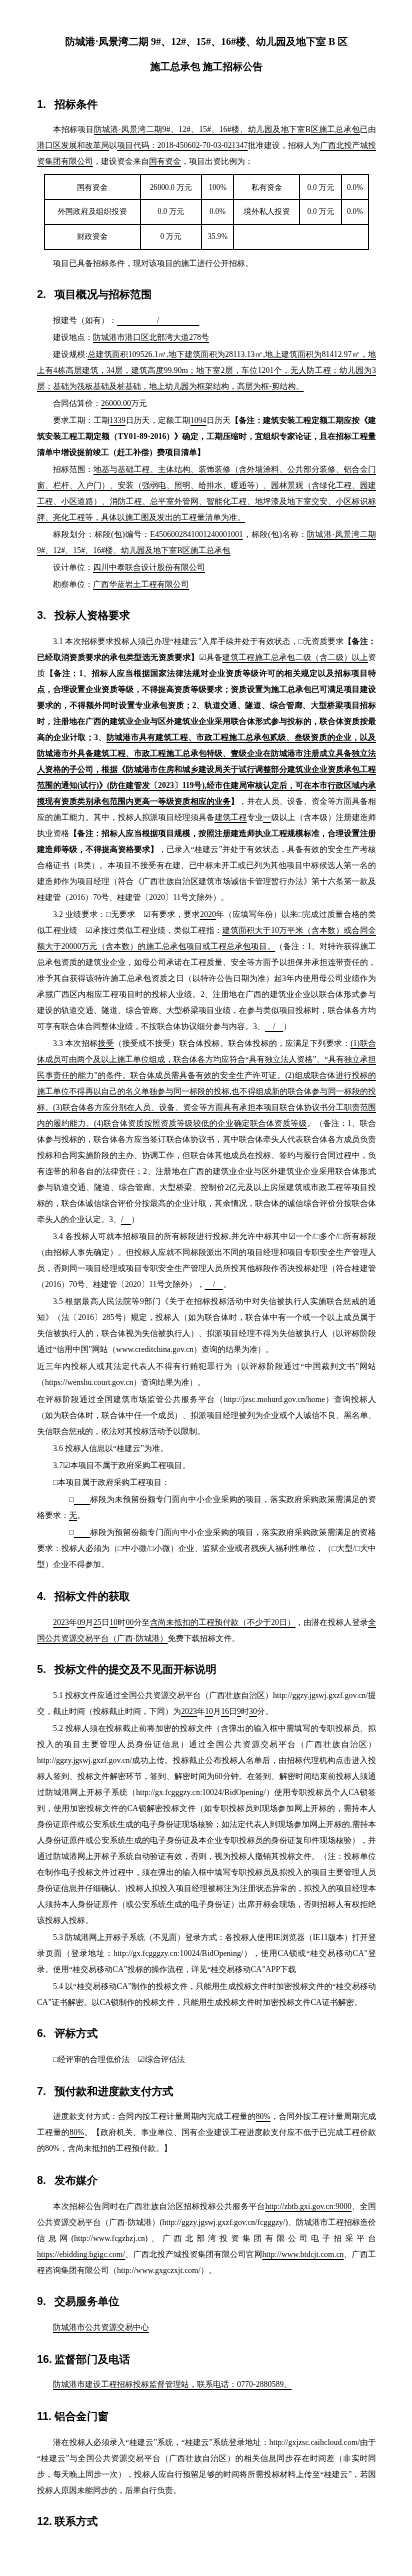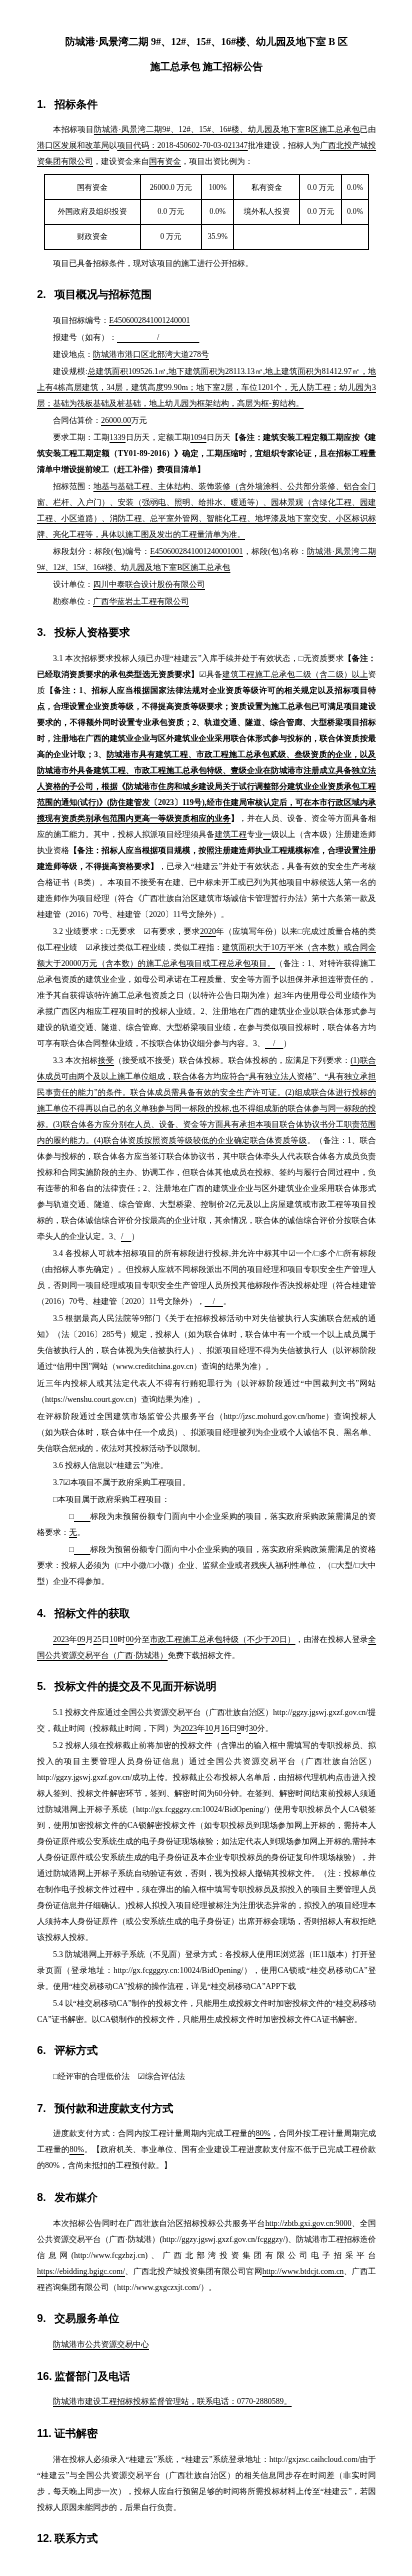--- a/index.html
+++ b/index.html
@@ -72,21 +72,20 @@
       <td colspan="3"></td>
     </tr>
   </tbody>
     </table>
 
   <p>项目已具备招标条件，现对该项目的施工进行公开招标。</p>
 
   <div class="sec-head">
     <span class="sec-num">2.</span><span>项目概况与招标范围</span>
   </div>
-  <p>项目招标编号：<span class="u">E4506002841001240001</span></p>
   <p>报建号（如有）：<span class="u">　　　　　/　　　　　</span></p>
   <p>建设地点：<span class="u">防城港市港口区北部湾大道278号</span></p>
   <p>建设规模:<span class="u">总建筑面积109526.1㎡,地下建筑面积为28113.13㎡,地上建筑面积为81412.97㎡，地上有4栋高层建筑，34层，建筑高度99.90m；地下室2层，车位1201个，无人防工程；幼儿园为3层；基础为筏板基础及桩基础，地上幼儿园为框架结构，高层为框-剪结构。</span></p>
   <p>合同估算价：<span class="u">26000.00</span>万元</p>
   <p>要求工期：工期<span class="u">1339</span>日历天，定额工期<span class="u">1094</span>日历天<b>【备注：建筑安装工程定额工期应按《建筑安装工程工期定额（TY01-89-2016）》确定，工期压缩时，宜组织专家论证，且在招标工程量清单中增设提前竣工（赶工补偿）费项目清单】</b></p>
   <p>招标范围：<span class="u">地基与基础工程、主体结构、装饰装修（含外墙涂料、公共部分装修、铝合金门窗、栏杆、入户门）、安装（强弱电、照明、给排水、暖通等）、园林景观（含绿化工程、园建工程、小区道路）、消防工程、总平室外管网、智能化工程、地坪漆及地下室交安、小区标识标牌、亮化工程等，具体以施工图及发出的工程量清单为准。</span></p>
   <p>标段划分：标段(包)编号：<span class="u">E4506002841001240001001</span>，标段(包)名称：<span class="u">防城港·凤景湾二期9#、12#、15#、16#楼、幼儿园及地下室B区施工总承包</span></p>
   <p>设计单位：<span class="u">四川中泰联合设计股份有限公司</span></p>
   <p>勘察单位：<span class="u">广西华蓝岩土工程有限公司</span></p>
 
@@ -102,21 +101,21 @@
   <p class="flush">在评标阶段通过全国建筑市场监管公共服务平台（http://jzsc.mohurd.gov.cn/home）查询投标人（如为联合体时，联合体中任一个成员）、拟派项目经理被列为企业或个人诚信不良、黑名单、失信联合惩戒的，依法对其投标活动予以限制。</p>
   <p>3.6 投标人信息以“桂建云”为准。</p>
   <p>3.7☑本项目不属于政府采购工程项目。</p>
   <p>□本项目属于政府采购工程项目：</p>
   <p class="indent4">□<span class="u">　　</span>标段为未预留份额专门面向中小企业采购的项目，落实政府采购政策需满足的资格要求：<span class="u">无</span>。</p>
   <p class="indent4">□<span class="u">　　</span>标段为预留份额专门面向中小企业采购的项目，落实政府采购政策需满足的资格要求：投标人必须为（□中小微/□小微）企业、监狱企业或者残疾人福利性单位，（□大型/□大中型）企业不得参加。</p>
 
   <div class="sec-head">
     <span class="sec-num">4.</span><span>招标文件的获取</span>
   </div>
-  <p><span class="u">2023</span>年<span class="u">09</span>月<span class="u">25</span>日<span class="u">10</span>时<span class="u">00</span>分至<span class="u">市政工程施工总承包特级（不少于20日）</span>，由潜在投标人登录<span class="u">全国公共资源交易平台（广西·防城港）</span>免费下载招标文件。</p>
+  <p><span class="u">2023</span>年<span class="u">09</span>月<span class="u">25</span>日<span class="u">10</span>时<span class="u">00</span>分至<span class="u">含尚未抵扣的工程预付款（不少于20日）</span>，由潜在投标人登录<span class="u">全国公共资源交易平台（广西·防城港）</span>免费下载招标文件。</p>
 
   <div class="sec-head">
     <span class="sec-num">5.</span><span>投标文件的提交及不见面开标说明</span>
   </div>
   <p>5.1 投标文件应通过全国公共资源交易平台（广西壮族自治区）http://ggzy.jgswj.gxzf.gov.cn/提交，截止时间（投标截止时间，下同）为<span class="u">2023</span>年<span class="u">10</span>月<span class="u">16</span>日<span class="u">9</span>时<span class="u">30</span>分。</p>
   <p>5.2 投标人须在投标截止前将加密的投标文件（含弹出的输入框中需填写的专职投标员、拟投入的项目主要管理人员身份证信息）通过全国公共资源交易平台（广西壮族自治区）http://ggzy.jgswj.gxzf.gov.cn/成功上传。投标截止公布投标人名单后，由招标代理机构点击进入投标人签到、投标文件解密环节，签到、解密时间为60分钟。在签到、解密时间结束前投标人须通过防城港网上开标子系统（http://gx.fcgggzy.cn:10024/BidOpening/）使用专职投标员个人CA锁签到，使用加密投标文件的CA锁解密投标文件（如专职投标员到现场参加网上开标的，需持本人身份证原件或公安系统生成的电子身份证现场核验；如法定代表人到现场参加网上开标的,需持本人身份证原件或公安系统生成的电子身份证及本企业专职投标员的身份证复印件现场核验），并通过防城港网上开标子系统自动验证有效，否则，视为投标人撤销其投标文件。（注：投标单位在制作电子投标文件过程中，须在弹出的输入框中填写专职投标员及拟投入的项目主要管理人员身份证信息并仔细确认。)投标人拟投入项目经理被标注为注册状态异常的，拟投入的项目经理本人须持本人身份证原件（或公安系统生成的电子身份证）出席开标会现场，否则招标人有权拒绝该投标人投标。</p>
   <p>5.3 防城港网上开标子系统（不见面）登录方式：各投标人使用IE浏览器（IE11版本）打开登录页面（登录地址：http://gx.fcgggzy.cn:10024/BidOpening/），使用CA锁或“桂交易移动CA”登录。使用“桂交易移动CA”投标的操作流程，详见“桂交易移动CA”APP下载</p>
   <p>5.4 以“桂交易移动CA”制作的投标文件，只能用生成投标文件时加密投标文件的“桂交易移动CA”证书解密。以CA锁制作的投标文件，只能用生成投标文件时加密投标文件CA证书解密。</p>
 
   <div class="sec-head">
@@ -138,21 +137,21 @@
     <span class="sec-num">9.</span><span>交易服务单位</span>
   </div>
   <p><span class="u">防城港市公共资源交易中心</span></p>
 
   <div class="sec-head">
     <span class="sec-num">16.</span><span>监督部门及电话</span>
   </div>
   <p><span class="u">防城港市建设工程招标投标监督管理站，联系电话：0770-2880589。</span></p>
 
   <div class="sec-head">
-    <span class="sec-num">11.</span><span>证书解密</span>
+    <span class="sec-num">11.</span><span>铝合金门窗</span>
   </div>
   <p>潜在投标人必须录入“桂建云”系统，“桂建云”系统登录地址：http://gxjzsc.caihcloud.com/由于“桂建云”与全国公共资源交易平台（广西壮族自治区）的相关信息同步存在时间差（非实时同步，每天晚上同步一次），投标人应自行预留足够的时间将所需投标材料上传至“桂建云”，若因投标人原因未能同步的，后果自行负责。</p>
 
   <div class="sec-head">
     <span class="sec-num">12.</span><span>联系方式</span>
   </div>
 
 </div>
 
 

